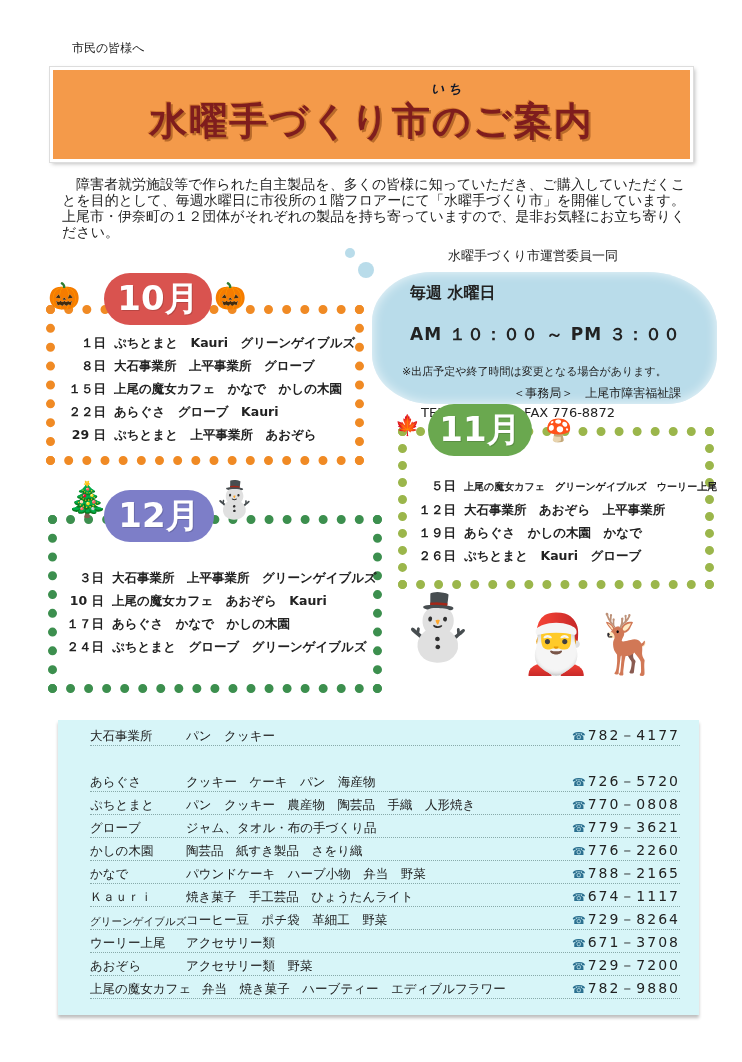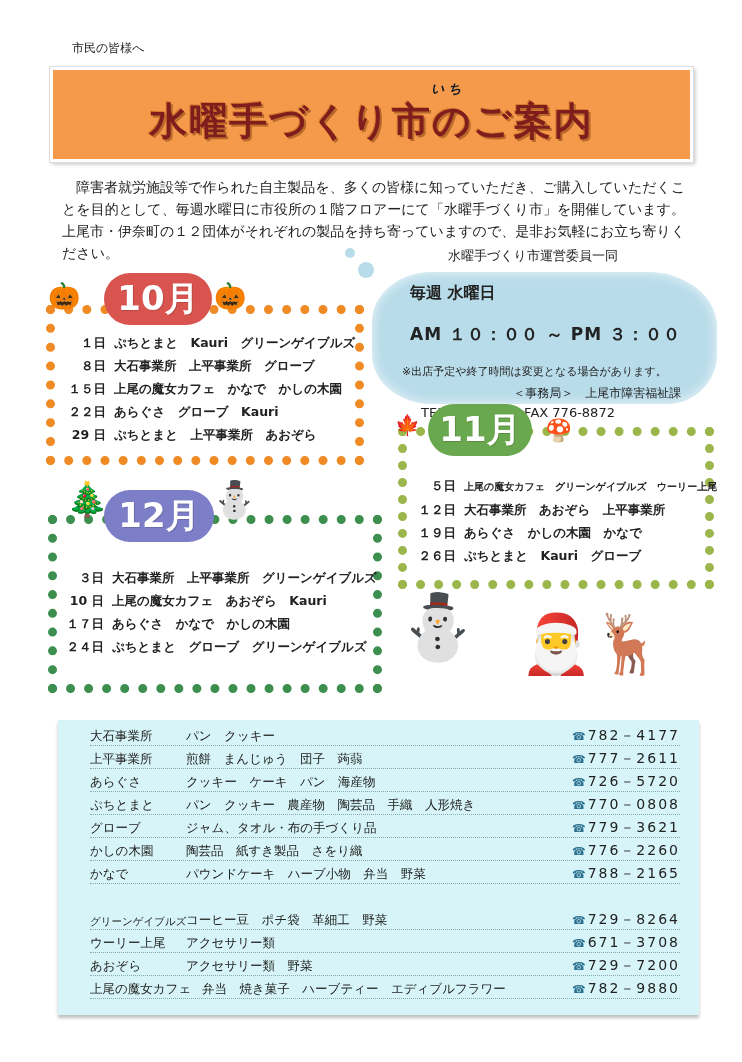--- a/index.html
+++ b/index.html
@@ -1,21 +1,21 @@
 <!DOCTYPE html>
 <html><head>
 <meta charset="utf-8">
 <style>
   * { box-sizing: border-box; margin: 0; padding: 0; }
   body { width: 742px; height: 1062px; background: #fff; font-family: "DejaVu Sans", sans-serif; color: #222; position: relative; overflow: hidden; }
   .greeting { position: absolute; left: 72px; top: 40px; font-size: 12px; }
   .banner { position: absolute; left: 50px; top: 67px; width: 643px; height: 95px; background: #f49a4a; border: 3px solid #fff; box-shadow: 0 0 0 1px #ddd, 2px 2px 4px rgba(0,0,0,.25); display: flex; align-items: center; justify-content: center; }
   .banner-title { font-size: 38px; font-weight: bold; color: #7f1d1d; letter-spacing: 2px; text-shadow: 2px 2px 0 #b96a2a, -1px -1px 0 #d57a30; margin-top: 14px; }
   .ruby { position: absolute; top: 10px; left: 378px; font-size: 13px; color: #0f172a; font-weight: bold; letter-spacing: 4px; font-style: italic; }
-  .intro { position: absolute; left: 62px; top: 176px; width: 630px; font-size: 14px; line-height: 22px; text-indent: 1em; }
+  .intro { position: absolute; left: 62px; top: 176px; width: 630px; font-size: 14px; line-height: 16px; text-indent: 1em; }
   .committee { position: absolute; left: 448px; top: 247px; font-size: 13px; }
   .cloud { position: absolute; left: 372px; top: 272px; width: 345px; height: 132px; background: #b9dcea; border-radius: 60px 70px 50px 60px / 50px 55px 50px 50px; box-shadow: inset 0 0 12px rgba(255,255,255,.8); }
   .bubble { position: absolute; border-radius: 50%; background: #b9dcea; }
   .cloud-inner { position: absolute; left: 410px; top: 283px; }
   .cloud-line1 { font-size: 16px; font-weight: bold; }
   .cloud-line2 { font-size: 17px; font-weight: bold; margin-top: 19px; letter-spacing: 1px; }
   .cloud-note { font-size: 11px; margin-left: -8px; margin-top: 18px; }
   .cloud-office { font-size: 12px; margin-left: -5px; margin-top: 6px; text-align: right; }
   .cloud-tel { font-size: 13px; margin-left: 11px; margin-top: 2px; }
   .frame { position: absolute; background: #fff; }
@@ -103,25 +103,20 @@
 
 <div class="snowman2">⛄</div>
 <div class="santa">🎅🦌</div>
 
 <div class="table-box">
   <div class="trow" style="top:6px">
       <span class="org">大石事業所</span>
       <span class="prod">パン　クッキー</span>
       <span class="tel"><span class="tel-icon">☎</span><span>782－4177</span></span>
     </div>
-  <div class="trow" style="top:29px">
-      <span class="org">上平事業所</span>
-      <span class="prod">煎餅　まんじゅう　団子　蒟蒻</span>
-      <span class="tel"><span class="tel-icon">☎</span><span>777－2611</span></span>
-    </div>
   <div class="trow" style="top:52px">
       <span class="org">あらぐさ</span>
       <span class="prod">クッキー　ケーキ　パン　海産物</span>
       <span class="tel"><span class="tel-icon">☎</span><span>726－5720</span></span>
     </div>
   <div class="trow" style="top:75px">
       <span class="org">ぷちとまと</span>
       <span class="prod">パン　クッキー　農産物　陶芸品　手織　人形焼き</span>
       <span class="tel"><span class="tel-icon">☎</span><span>770－0808</span></span>
     </div>
@@ -133,20 +128,25 @@
   <div class="trow" style="top:121px">
       <span class="org">かしの木園</span>
       <span class="prod">陶芸品　紙すき製品　さをり織</span>
       <span class="tel"><span class="tel-icon">☎</span><span>776－2260</span></span>
     </div>
   <div class="trow" style="top:144px">
       <span class="org">かなで</span>
       <span class="prod">パウンドケーキ　ハーブ小物　弁当　野菜</span>
       <span class="tel"><span class="tel-icon">☎</span><span>788－2165</span></span>
     </div>
+  <div class="trow" style="top:167px">
+      <span class="org">Ｋａｕｒｉ</span>
+      <span class="prod">焼き菓子　手工芸品　ひょうたんライト</span>
+      <span class="tel"><span class="tel-icon">☎</span><span>674－1117</span></span>
+    </div>
   <div class="trow" style="top:190px">
       <span class="org" style="font-size:10.5px">グリーンゲイブルズ</span>
       <span class="prod">コーヒー豆　ポチ袋　革細工　野菜</span>
       <span class="tel"><span class="tel-icon">☎</span><span>729－8264</span></span>
     </div>
   <div class="trow" style="top:213px">
       <span class="org">ウーリー上尾</span>
       <span class="prod">アクセサリー類</span>
       <span class="tel"><span class="tel-icon">☎</span><span>671－3708</span></span>
     </div>

